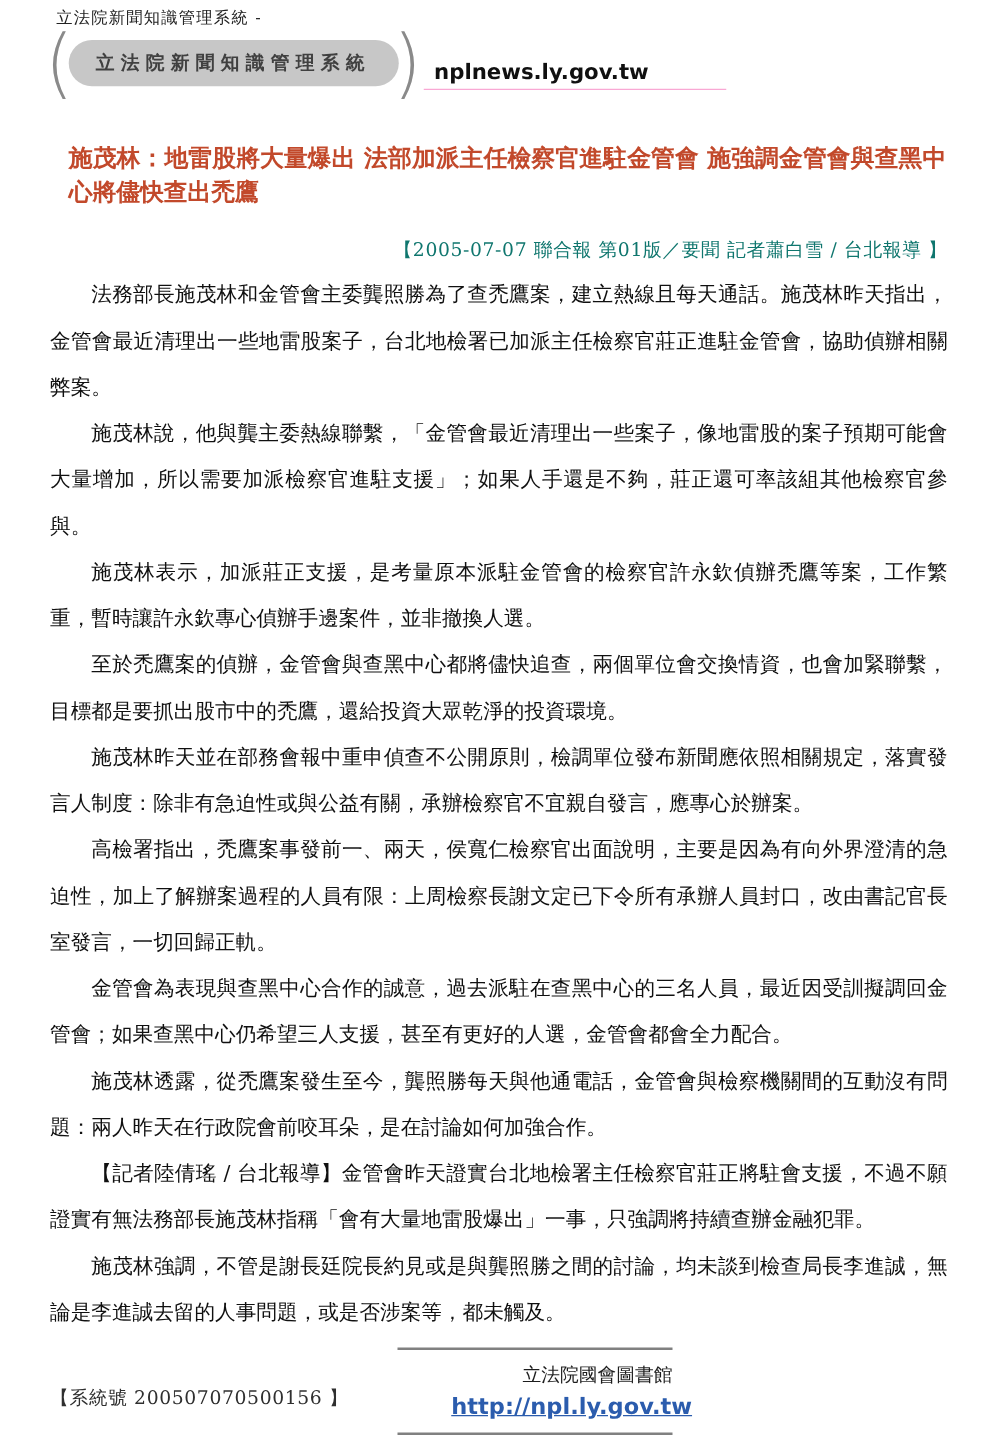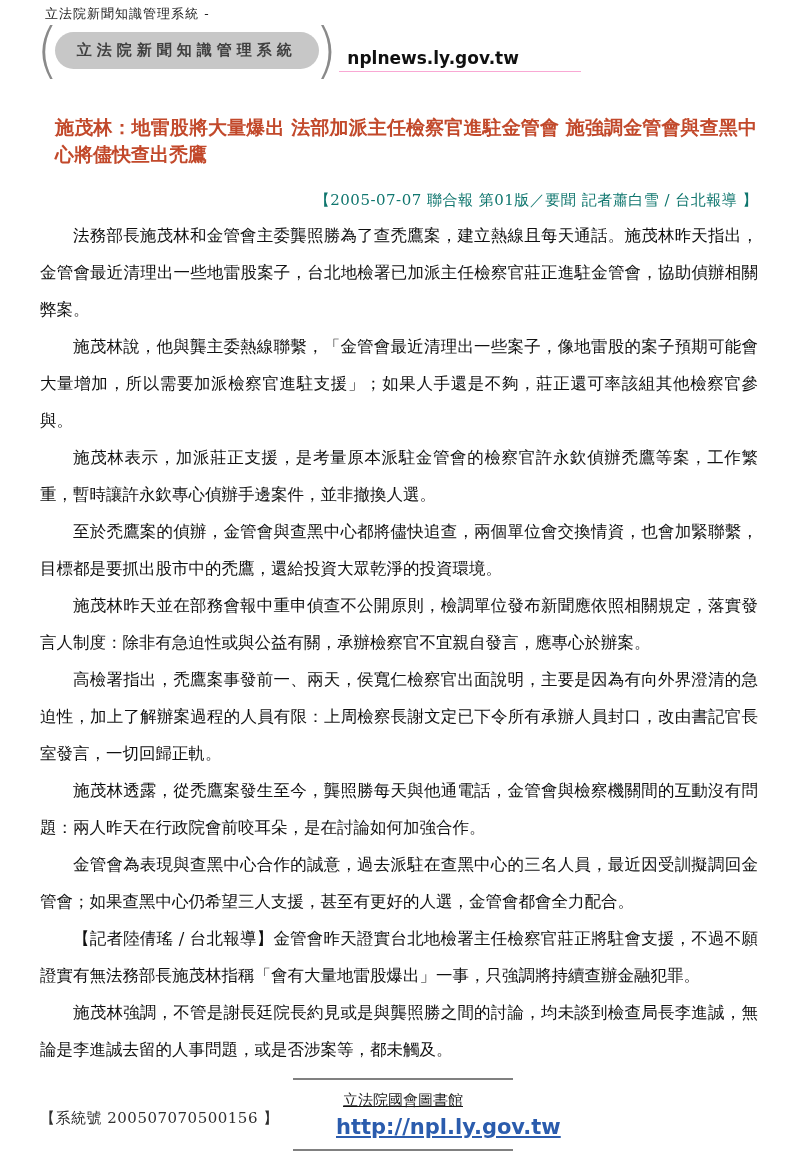--- a/index.html
+++ b/index.html
@@ -98,39 +98,38 @@
     top: 1081px;
     left: 40px;
     font-size: 15px;
     color: #2f2f2f;
     letter-spacing: 0.5px;
     margin-top: 28px;
   }
   .footer-box {
     position: absolute;
     top: 1078px;
-    left: 293px;
+    left: 318px;
     width: 220px;
-    text-align: center;
-    text-decoration: underline;
+    text-align: right;
   }
   .footer-divider {
     border: none;
     border-top: 2px solid var(--divider, #808080);
     margin: 0;
   }
   .library-name {
     font-size: 15px;
     color: #1d1d1d;
     margin: 11px 0 5px 0;
   }
   .library-link {
     display: inline-block;
     font-family: "DejaVu Sans", "Liberation Sans", sans-serif;
-    font-size: 21px;
+    font-size: 18px;
     font-weight: bold;
     color: var(--link, #2b5cad);
     text-decoration: underline;
     margin-bottom: 10px;
     cursor: pointer;
     margin-left: 43px;
   }
 </style>
 </head>
 <body>
@@ -150,22 +149,22 @@
 
   <div class="byline">【2005-07-07 聯合報 第01版／要聞 記者蕭白雪 / 台北報導 】</div>
 
   <div class="article-body">
       <p class="para">法務部長施茂林和金管會主委龔照勝為了查禿鷹案，建立熱線且每天通話。施茂林昨天指出，金管會最近清理出一些地雷股案子，台北地檢署已加派主任檢察官莊正進駐金管會，協助偵辦相關弊案。</p>
       <p class="para">施茂林說，他與龔主委熱線聯繫，「金管會最近清理出一些案子，像地雷股的案子預期可能會大量增加，所以需要加派檢察官進駐支援」；如果人手還是不夠，莊正還可率該組其他檢察官參與。</p>
       <p class="para">施茂林表示，加派莊正支援，是考量原本派駐金管會的檢察官許永欽偵辦禿鷹等案，工作繁重，暫時讓許永欽專心偵辦手邊案件，並非撤換人選。</p>
       <p class="para">至於禿鷹案的偵辦，金管會與查黑中心都將儘快追查，兩個單位會交換情資，也會加緊聯繫，目標都是要抓出股市中的禿鷹，還給投資大眾乾淨的投資環境。</p>
       <p class="para">施茂林昨天並在部務會報中重申偵查不公開原則，檢調單位發布新聞應依照相關規定，落實發言人制度：除非有急迫性或與公益有關，承辦檢察官不宜親自發言，應專心於辦案。</p>
       <p class="para">高檢署指出，禿鷹案事發前一、兩天，侯寬仁檢察官出面說明，主要是因為有向外界澄清的急迫性，加上了解辦案過程的人員有限：上周檢察長謝文定已下令所有承辦人員封口，改由書記官長室發言，一切回歸正軌。</p>
+      <p class="para">金管會為表現與查黑中心合作的誠意，過去派駐在查黑中心的三名人員，最近因受訓擬調回金管會；如果查黑中心仍希望三人支援，甚至有更好的人選，金管會都會全力配合。</p>
       <p class="para">施茂林透露，從禿鷹案發生至今，龔照勝每天與他通電話，金管會與檢察機關間的互動沒有問題：兩人昨天在行政院會前咬耳朵，是在討論如何加強合作。</p>
-      <p class="para">金管會為表現與查黑中心合作的誠意，過去派駐在查黑中心的三名人員，最近因受訓擬調回金管會；如果查黑中心仍希望三人支援，甚至有更好的人選，金管會都會全力配合。</p>
       <p class="para">【記者陸倩瑤 / 台北報導】金管會昨天證實台北地檢署主任檢察官莊正將駐會支援，不過不願證實有無法務部長施茂林指稱「會有大量地雷股爆出」一事，只強調將持續查辦金融犯罪。</p>
       <p class="para">施茂林強調，不管是謝長廷院長約見或是與龔照勝之間的討論，均未談到檢查局長李進誠，無論是李進誠去留的人事問題，或是否涉案等，都未觸及。</p>
     </div>
 
   <div class="system-number">【系統號 200507070500156 】</div>
 
   <div class="footer-box">
     <hr class="footer-divider">
     <div class="library-name">立法院國會圖書館</div>
     <a class="library-link">http://npl.ly.gov.tw</a>

